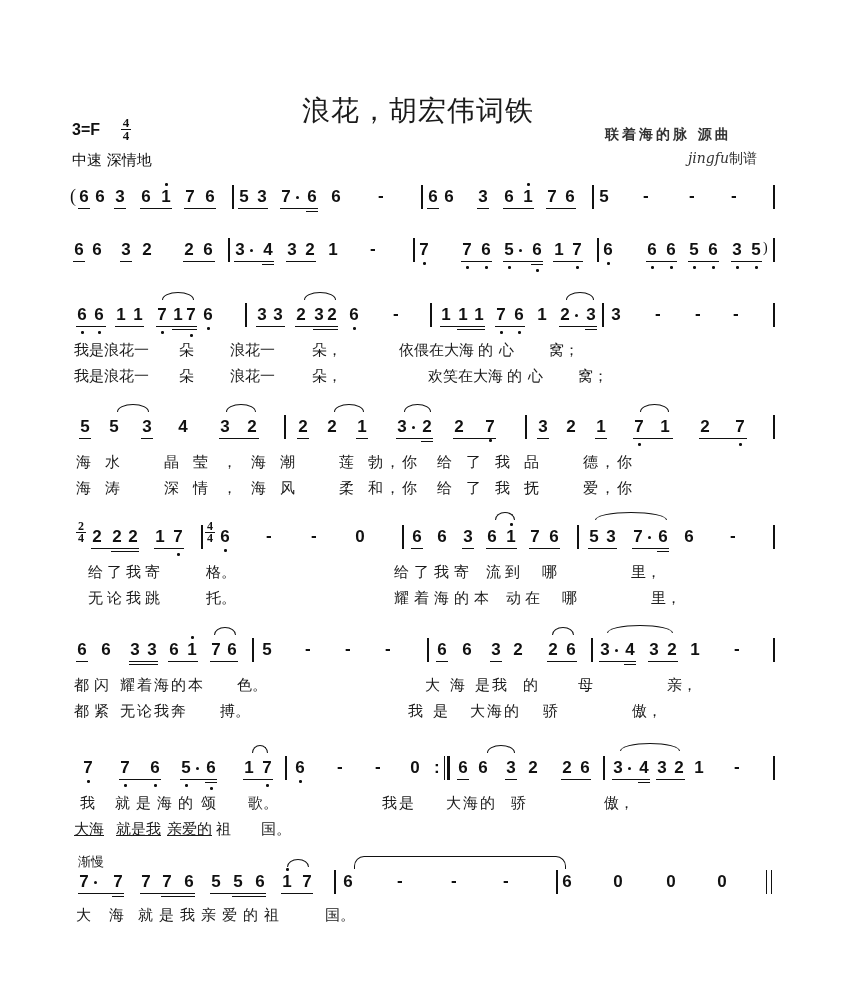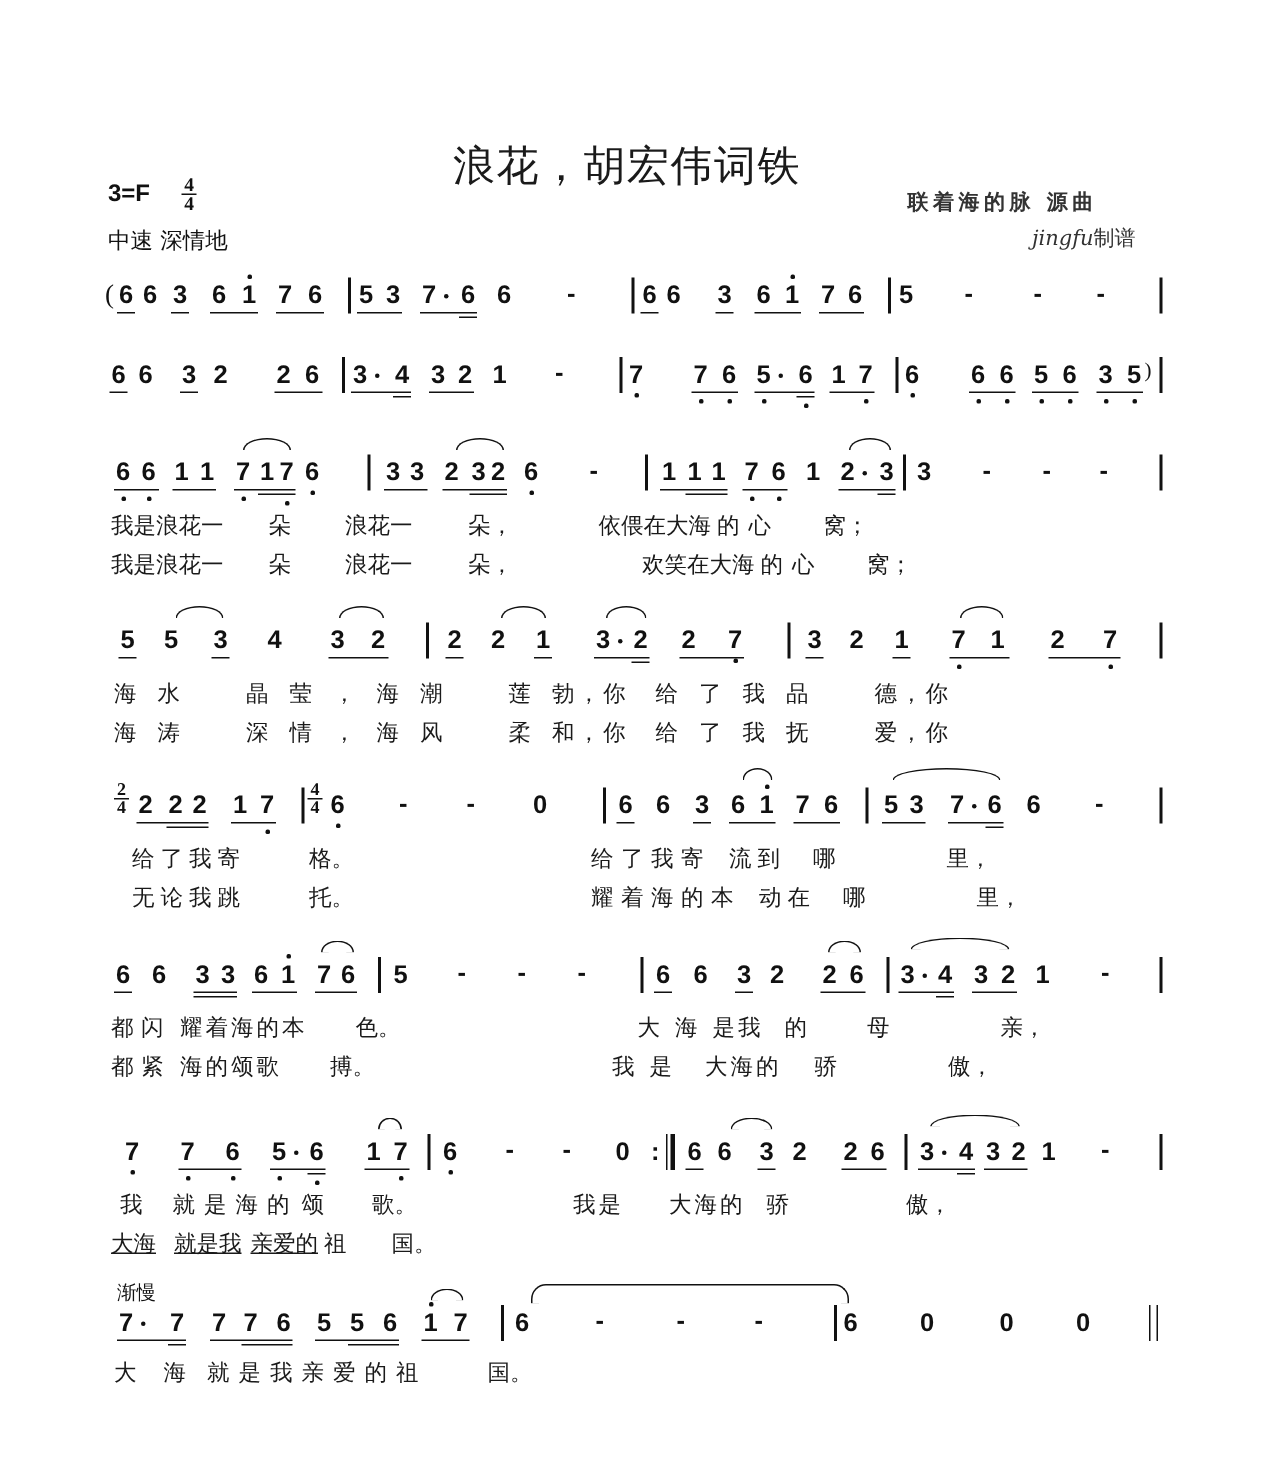--- a/index.html
+++ b/index.html
@@ -353,21 +353,21 @@
   <span class="n" style="left:666px;">2</span>
   <span class="n" style="left:689px;">1</span>
   <span class="dash" style="left:734px;">-</span>
   <div class="slur" style="left:607px;top:-15px;width:64px;"></div>
   <div class="ul" style="left:599px;top:21px;width:37px;"></div>
   <div class="ul" style="left:624px;top:24px;width:12px;"></div>
   <div class="ul" style="left:648px;top:21px;width:30px;"></div>
   <div class="bar" style="left:773px;"></div>
 </div>
 <div class="lyric" style="left:74px;top:676px;"><span style="letter-spacing:5px">都闪</span><span style="margin-left:6px;letter-spacing:2px">耀着海的本</span><span style="margin-left:32px">色。</span><span style="margin-left:158px;letter-spacing:10px">大海</span><span style="letter-spacing:2px">是我</span><span style="margin-left:14px">的</span><span style="margin-left:40px">母</span><span style="margin-left:74px">亲，</span></div>
-<div class="lyric" style="left:74px;top:702px;"><span style="letter-spacing:5px">都紧</span><span style="margin-left:6px;letter-spacing:2px">海的颂歌</span><span style="margin-left:32px">搏。</span><span style="margin-left:158px;letter-spacing:10px">我是</span><span style="margin-left:12px;letter-spacing:2px">大海的</span><span style="margin-left:22px">骄</span><span style="margin-left:74px">傲，</span></div>
+<div class="lyric" style="left:74px;top:702px;"><span style="letter-spacing:5px">都紧</span><span style="margin-left:6px;letter-spacing:2px">无论我奔</span><span style="margin-left:32px">搏。</span><span style="margin-left:158px;letter-spacing:10px">我是</span><span style="margin-left:12px;letter-spacing:2px">大海的</span><span style="margin-left:22px">骄</span><span style="margin-left:74px">傲，</span></div>
 
 <div class="row" style="top:758px;">
   <span class="n" style="left:82px;">7</span>
     <span class="dot-b" style="left:87px;top:22px;"></span>
   <span class="n" style="left:119px;">7</span>
     <span class="dot-b" style="left:124px;top:26px;"></span>
   <span class="n" style="left:149px;">6</span>
     <span class="dot-b" style="left:154px;top:26px;"></span>
   <span class="n" style="left:180px;">5</span>
     <span class="dot-b" style="left:185px;top:26px;"></span>

